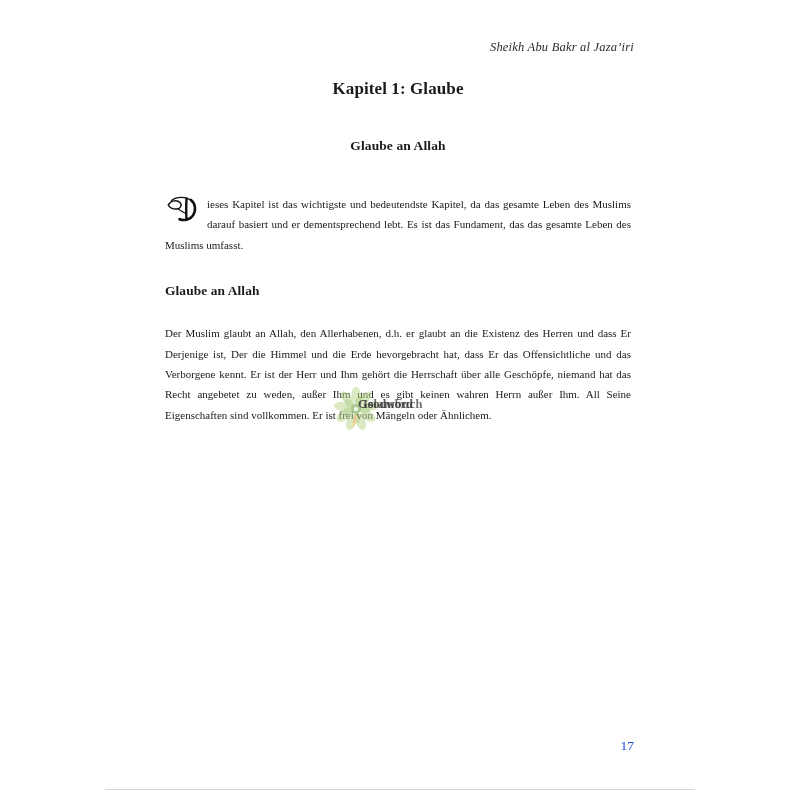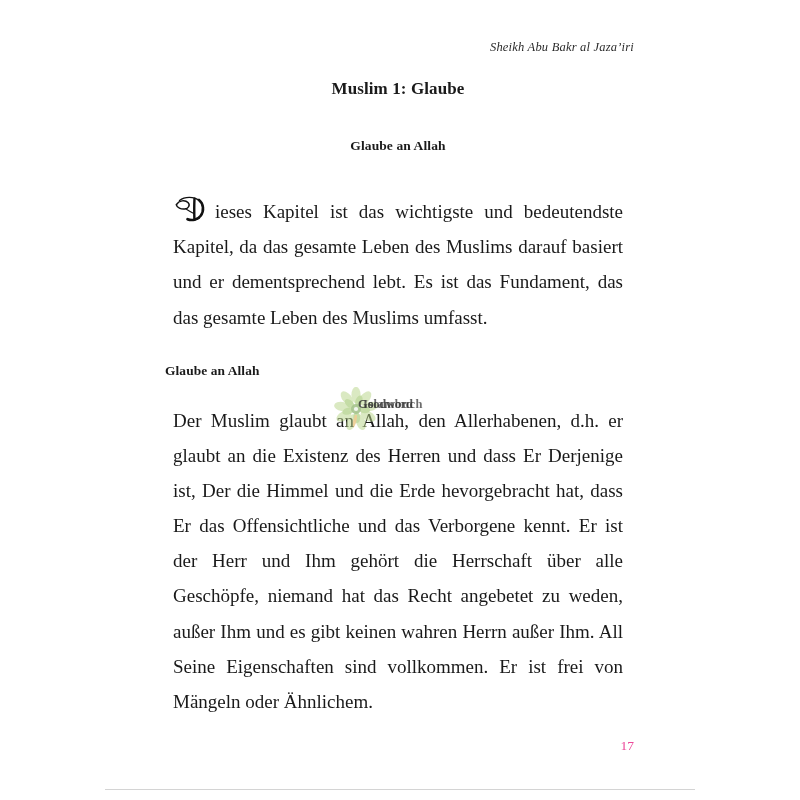--- a/index.html
+++ b/index.html
@@ -56,25 +56,25 @@
 
   .chapter-subtitle {
     font-size: 13.5px;
     font-weight: bold;
     text-align: center;
     margin: 38px 0 0 0;
     letter-spacing: 0.1px;
   }
 
   p.body-text {
-    font-size: 19px;
+    font-size: 11px;
     line-height: 1.85;
     text-align: justify;
     text-justify: inter-word;
-    margin: 8px;
+    margin: 0;
     color: #1a1a1a;
   }
 
   .para-lead {
     margin-top: 40px !important;
   }
 
   .para-gap {
     margin-top: 22px !important;
   }
@@ -139,21 +139,21 @@
     opacity: 0.7;
     letter-spacing: 0.4px;
   }
 
   
   .page-number {
     position: absolute;
     right: 165px;
     top: 738px;
     font-size: 13.5px;
-    color: #ec4899;
+    color: #1d4ed8;
     text-align: right;
   }
 
   
   .bottom-rule {
     position: absolute;
     left: 105px;
     top: 789px;
     width: 590px;
     height: 1px;
@@ -162,21 +162,21 @@
 </style>
 </head>
 <body>
 
 <div class="page">
 
   <div class="running-header">Sheikh Abu Bakr al Jaza’iri</div>
 
   <div class="content">
 
-    <h1 class="chapter-title">Muslim 1: Glaube</h1>
+    <h1 class="chapter-title">Kapitel 1: Glaube</h1>
 
     <h2 class="chapter-subtitle">Glaube an Allah</h2>
 
     <p class="body-text para-lead">
       <span class="dropcap">
         <svg width="42" height="30" viewBox="0 0 42 30" xmlns="http://www.w3.org/2000/svg">
           <g fill="none" stroke="#111111" stroke-linecap="round" stroke-linejoin="round">
             <path d="M3.5 10.5 C6 6.5, 12 5.5, 15 8.5 C17.5 11, 15.5 14.5, 12 15 C8 15.6, 4 13.6, 3.2 10.6 Z" stroke-width="1.5"></path>
             <path d="M6.5 6.5 C12 2.2, 21 2.5, 26 6.5" stroke-width="1.4"></path>
             <path d="M26 6 C30.5 9.5, 31.5 17, 27.5 22 C24.5 25.8, 19 27, 14.5 25.2" stroke-width="2.6"></path>

